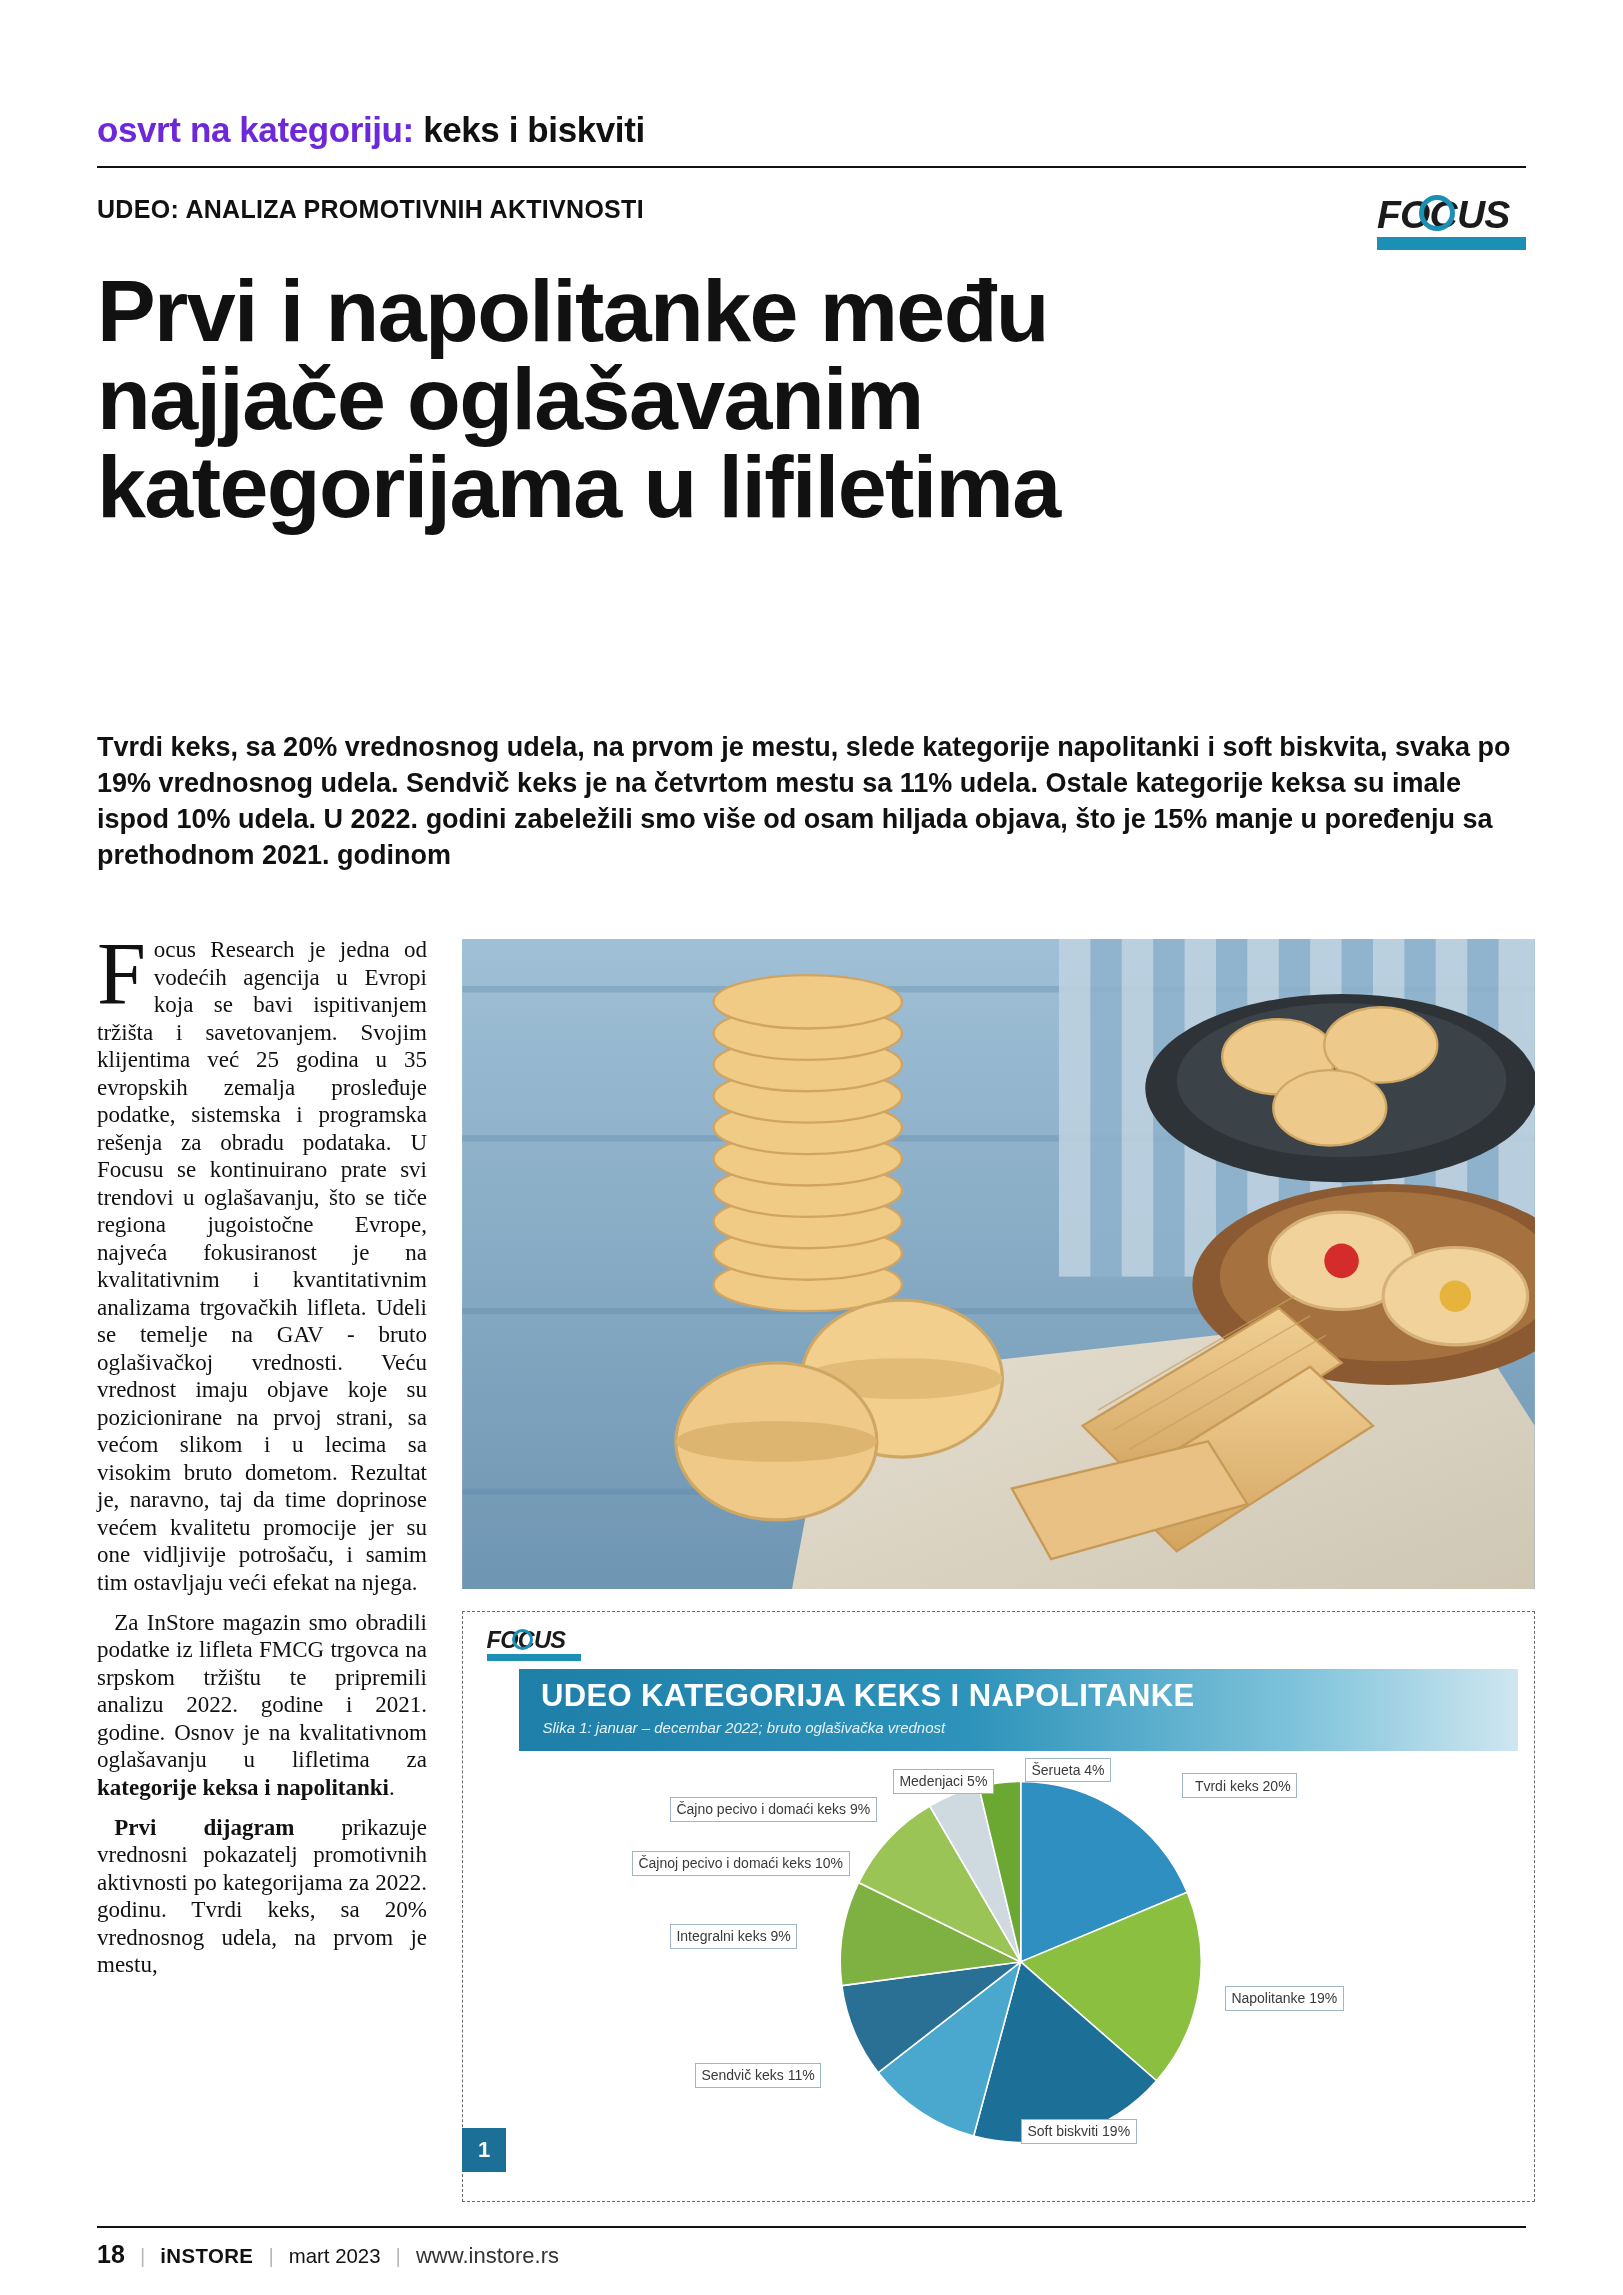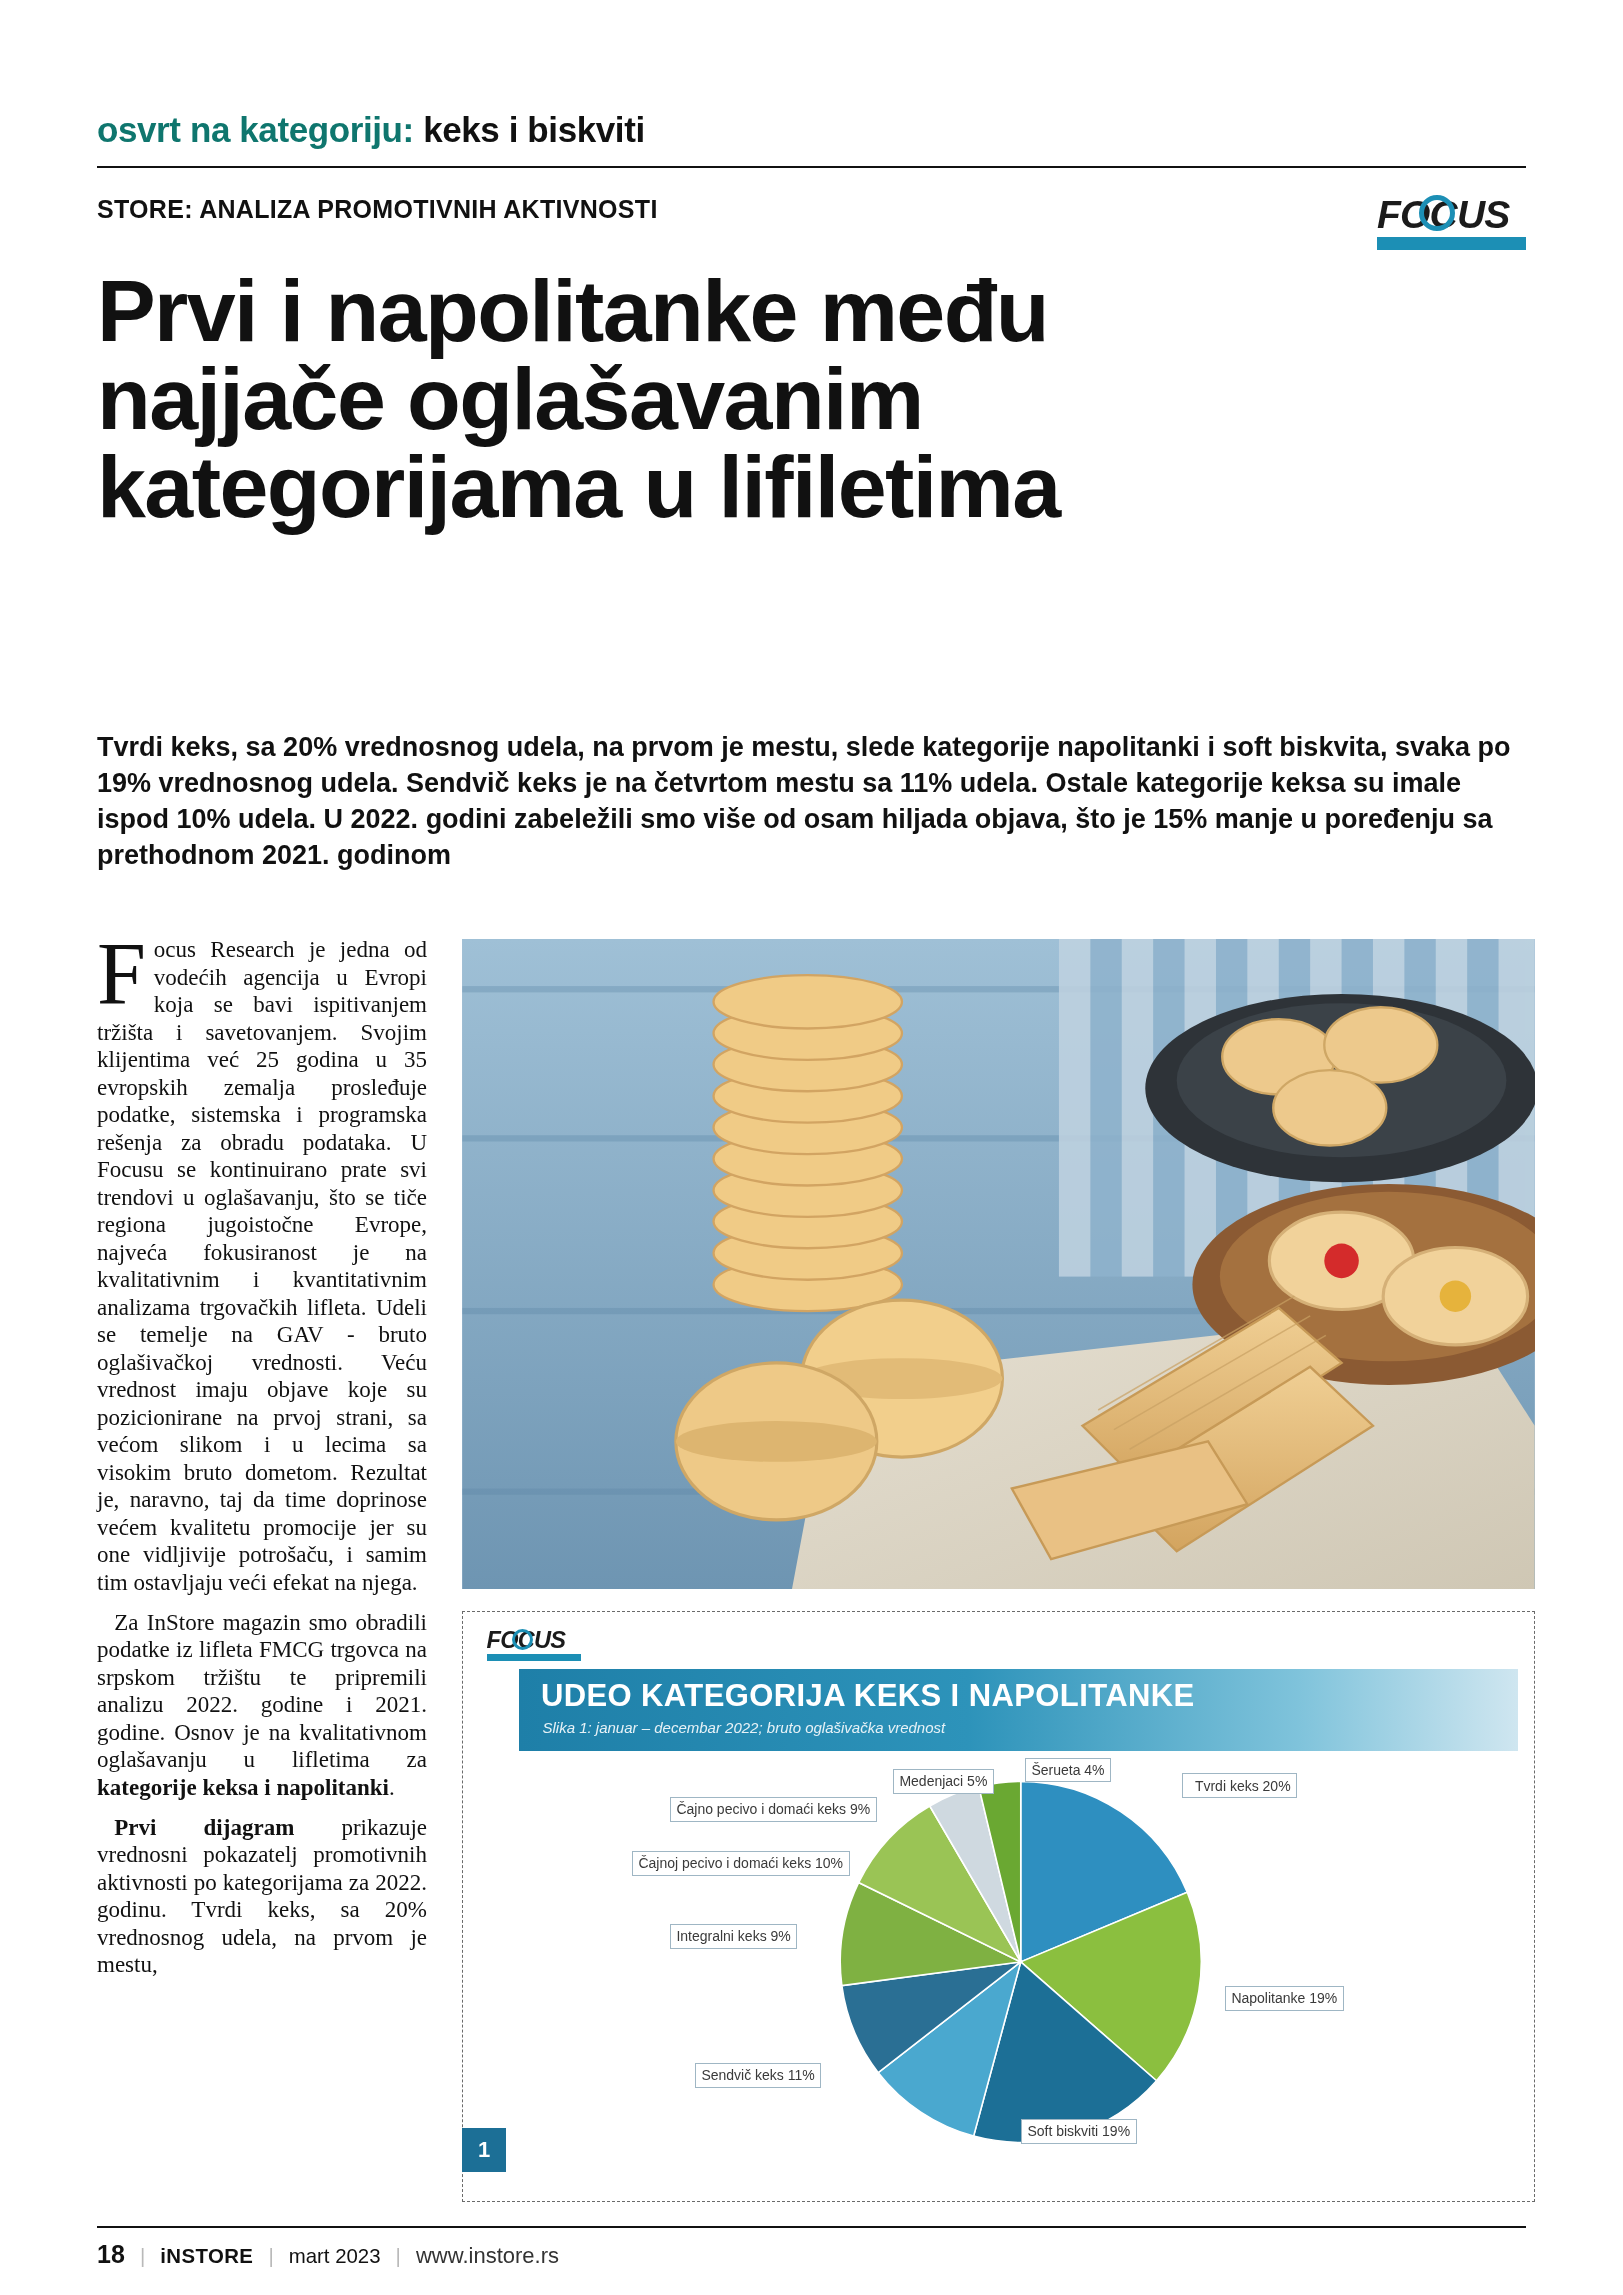--- a/index.html
+++ b/index.html
@@ -26,21 +26,21 @@
   .kicker {
     position: absolute;
     left: 97px;
     top: 110px;
     font-size: 35px;
     font-weight: bold;
     letter-spacing: -0.4px;
     white-space: nowrap;
   }
   .kicker .red {
-    color: #0f766e;
+    color: #6d28d9;
   }
   .kicker .blackpart {
     color: #111;
   }
   .rule-top {
     position: absolute;
     left: 97px;
     top: 166px;
     width: 1429px;
     height: 2.4px;
@@ -295,21 +295,21 @@
 
 <div class="page">
 
   <div class="kicker">
     <span class="red">osvrt na kategoriju:</span>
     <span class="blackpart">keks i biskviti</span>
   </div>
   <div class="rule-top"></div>
 
   <div class="focus-line">
-    <span class="label">STORE:</span>
+    <span class="label">UDEO:</span>
     <span>ANALIZA PROMOTIVNIH AKTIVNOSTI</span>
   </div>
 
   <div class="focus-logo">
     <div class="word">FOCUS</div>
     <div class="ring"></div>
     <div class="bar"></div>
   </div>
 
   <div class="headline">

